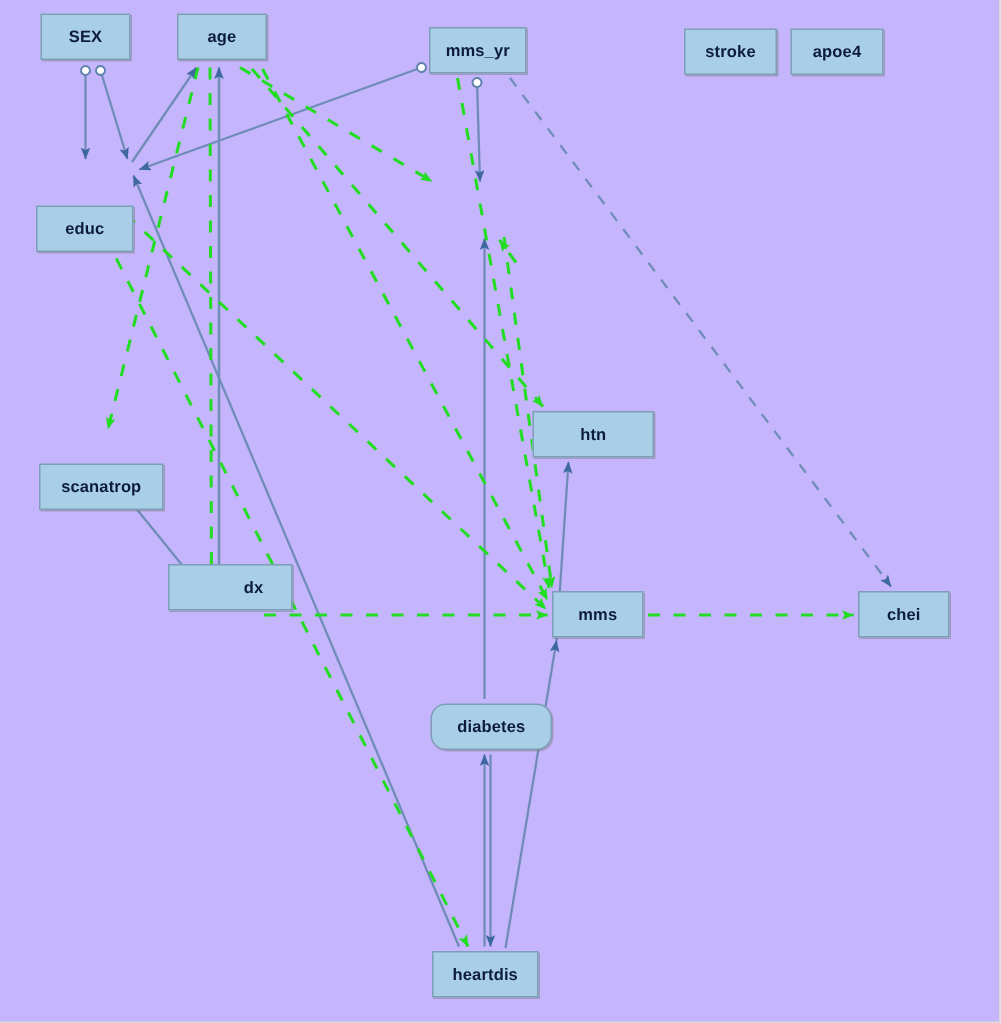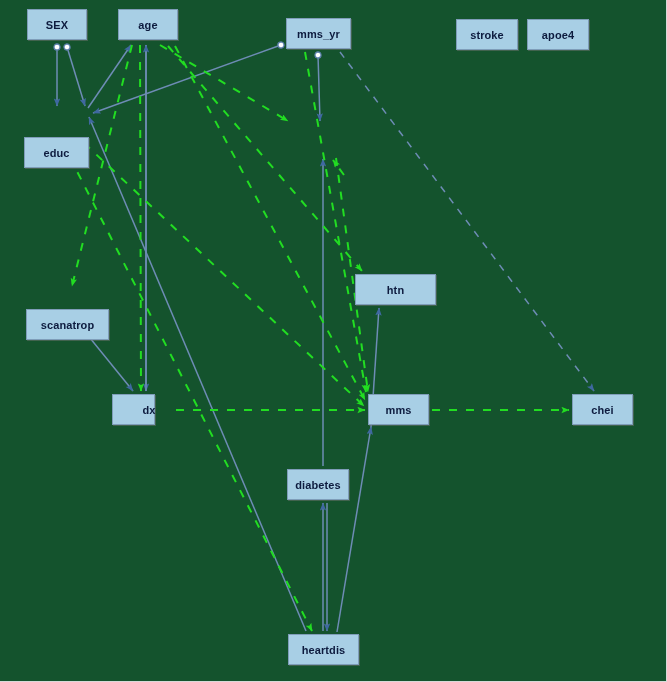--- a/index.html
+++ b/index.html
@@ -7,21 +7,21 @@
     padding: 0;
     background: #ffffff;
   }
   body {
     font-family: "Liberation Sans", sans-serif;
   }
   #canvas {
     position: relative;
     width: 667px;
     height: 682px;
-    background: #14532d;
+    background: #c4b5fd;
     border-right: 1px solid #d9d9d9;
     border-bottom: 1px solid #d9d9d9;
     box-sizing: border-box;
     overflow: hidden;
   }
   #edge-layer {
     position: absolute;
     left: 0;
     top: 0;
     width: 667px;
@@ -133,23 +133,23 @@
 
   <div class="node" style="left:527px; top:19px;  width:62px;  height:31px;">apoe4</div>
 
   <div class="node" style="left:24px;  top:109px; width:65px;  height:31px;margin-top:28px;">educ</div>
 
 
   <div class="node" style="left:26px;  top:289px; width:83px;  height:31px;margin-top:20px;">scanatrop</div>
 
   <div class="node" style="left:355px; top:274px; width:81px;  height:31px;">htn</div>
 
-  <div class="node" style="left:112px; top:394px; width:43px;  height:31px;padding-left:31px;">dx</div>
+  <div class="node" style="left:112px; top:376px; width:83px;  height:31px;padding-left:31px;">dx</div>
 
   <div class="node" style="left:368px; top:394px; width:61px;  height:31px;">mms</div>
 
   <div class="node" style="left:572px; top:394px; width:61px;  height:31px;">chei</div>
 
-  <div class="node" style="left:287px; top:469px; width:62px;  height:31px;">diabetes</div>
+  <div class="node" style="left:287px; top:469px; width:81px;  height:31px;border-radius:10px;">diabetes</div>
 
   <div class="node" style="left:288px; top:634px; width:71px;  height:31px;">heartdis</div>
 
 </div>
 
 </body></html>

